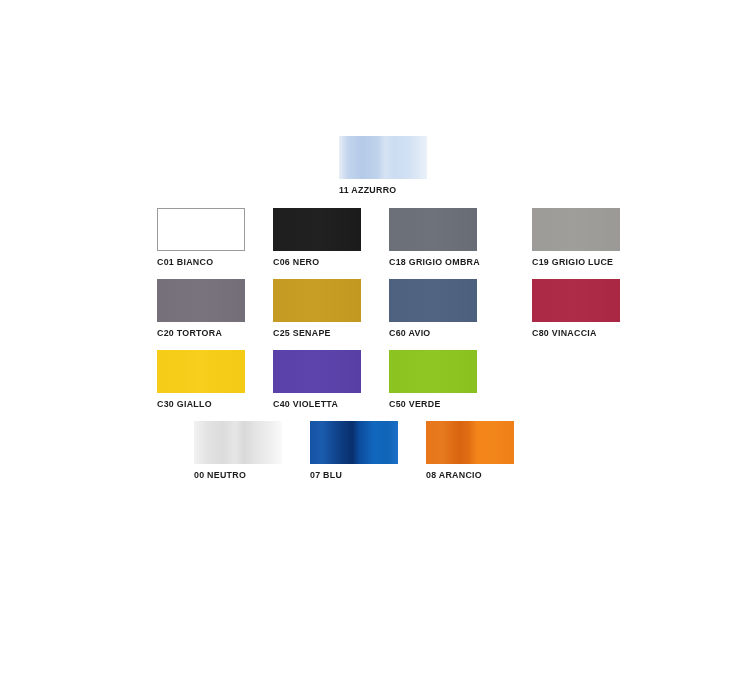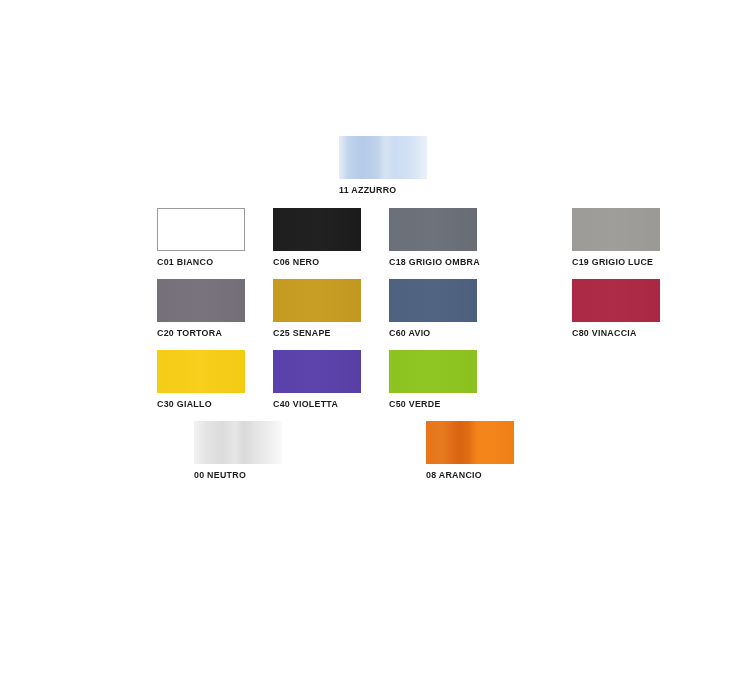--- a/index.html
+++ b/index.html
@@ -53,21 +53,21 @@
   .grid-row.row-3 { top: 421px; margin-left: 37px; }
 
   .swatch-cell {
     position: absolute;
     top: 0;
     width: 88px;
   }
   .swatch-cell.col-0 { left: 157px; }
   .swatch-cell.col-1 { left: 273px; }
   .swatch-cell.col-2 { left: 389px; }
-  .swatch-cell.col-3 { left: 528px; padding-left: 44px; }
+  .swatch-cell.col-3 { left: 488px; padding-left: 44px; }
 
   .swatch-chip {
     width: 88px;
     height: 43px;
     box-sizing: border-box;
     display: block;
   }
   .swatch-chip.bordered {
     border: 1px solid #9a9a9a;
   }
@@ -149,19 +149,23 @@
       <span class="swatch-chip" style="background: linear-gradient(90deg, rgb(141, 195, 32) 0%, rgb(144, 198, 36) 50%, rgb(138, 193, 30) 100%);"></span>
       <span class="swatch-label">C50 VERDE</span>
     </div>
   </div>
 
   <div class="grid-row row-3">
     <div class="swatch-cell col-0">
       <span class="swatch-chip" style="background: linear-gradient(90deg, rgb(242, 242, 242) 0%, rgb(226, 226, 226) 16%, rgb(220, 220, 220) 33%, rgb(230, 230, 230) 47%, rgb(217, 217, 217) 57%, rgb(230, 230, 230) 72%, rgb(240, 240, 240) 88%, rgb(250, 250, 250) 100%);"></span>
       <span class="swatch-label">00 NEUTRO</span>
     </div>
+    <div class="swatch-cell col-1">
+      <span class="swatch-chip" style="background: linear-gradient(90deg, rgb(21, 83, 164) 0%, rgb(26, 92, 174) 14%, rgb(15, 63, 134) 33%, rgb(8, 47, 109) 48%, rgb(12, 75, 156) 56%, rgb(17, 103, 189) 72%, rgb(16, 101, 185) 88%, rgb(26, 110, 196) 100%);"></span>
+      <span class="swatch-label">07 BLU</span>
+    </div>
     <div class="swatch-cell col-2">
       <span class="swatch-chip" style="background: linear-gradient(90deg, rgb(232, 118, 27) 0%, rgb(231, 122, 30) 18%, rgb(217, 100, 17) 38%, rgb(224, 108, 18) 48%, rgb(243, 133, 26) 58%, rgb(242, 133, 27) 78%, rgb(239, 127, 23) 100%);"></span>
       <span class="swatch-label">08 ARANCIO</span>
     </div>
   </div>
 
 </div>
 
 </body></html>

